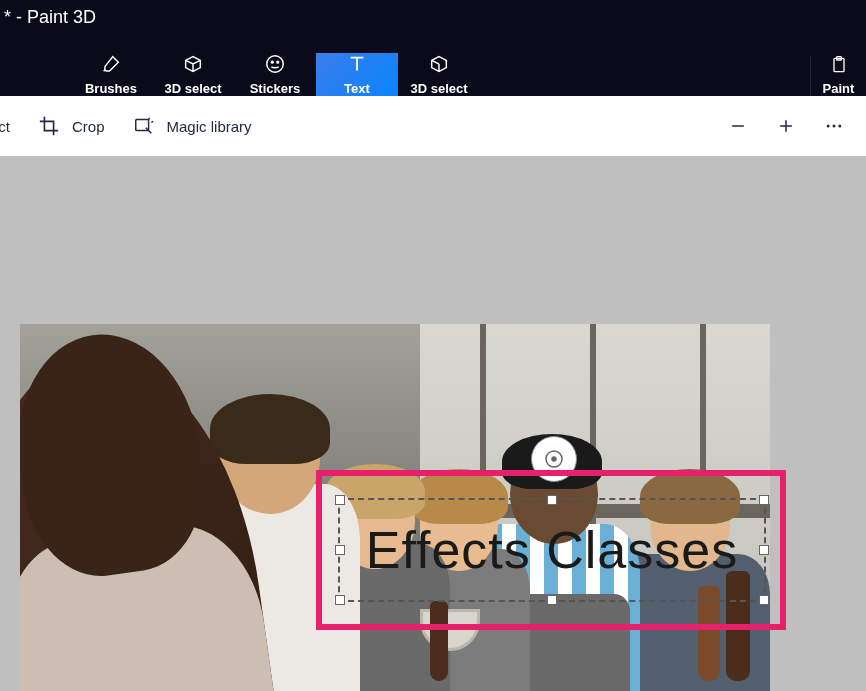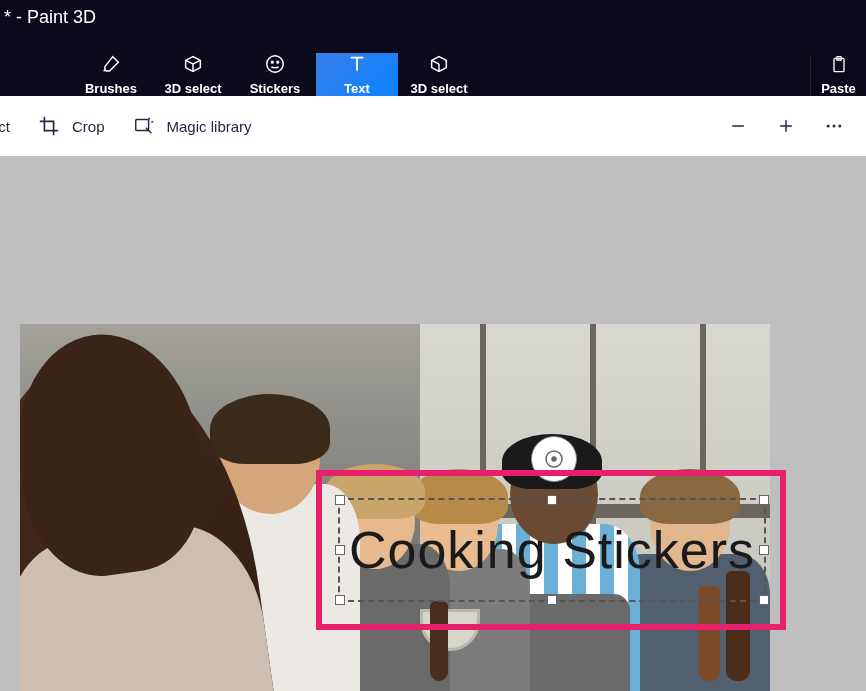--- a/index.html
+++ b/index.html
@@ -219,21 +219,21 @@
         <path d="M12 12v8M4 8l8 4"></path>
         <path d="M20 8v3" stroke-dasharray="2 2"></path>
       </svg>
     <span>3D select</span>
   </div>
   <div class="tool-btn paste">
     <svg width="20" height="20" viewBox="0 0 24 24" fill="none" stroke="#fff" stroke-width="1.6">
         <rect x="6" y="4" width="12" height="16" rx="1"></rect>
         <rect x="9" y="2" width="6" height="4" rx="1"></rect>
       </svg>
-    <span>Paste</span>
+    <span>Paint</span>
   </div>
 </div>
 
 <div class="secondary-toolbar">
   <div class="sec-btn left-cut">
     <span>ect</span>
   </div>
   <div class="sec-btn">
     <svg width="22" height="22" viewBox="0 0 24 24" fill="none" stroke="#202a44" stroke-width="1.8">
         <path d="M7 2v15h15M2 7h15v15"></path>
@@ -320,17 +320,17 @@
 
   <div class="text-selection">
     <div class="handle h-tl"></div>
     <div class="handle h-tm"></div>
     <div class="handle h-tr"></div>
     <div class="handle h-ml"></div>
     <div class="handle h-mr"></div>
     <div class="handle h-bl"></div>
     <div class="handle h-bm"></div>
     <div class="handle h-br"></div>
-    <span class="overlay-text">Cooking Stickers</span>
+    <span class="overlay-text">Effects Classes</span>
   </div>
 
   <div class="highlight-box"></div>
 </div>
 
 </body></html>

